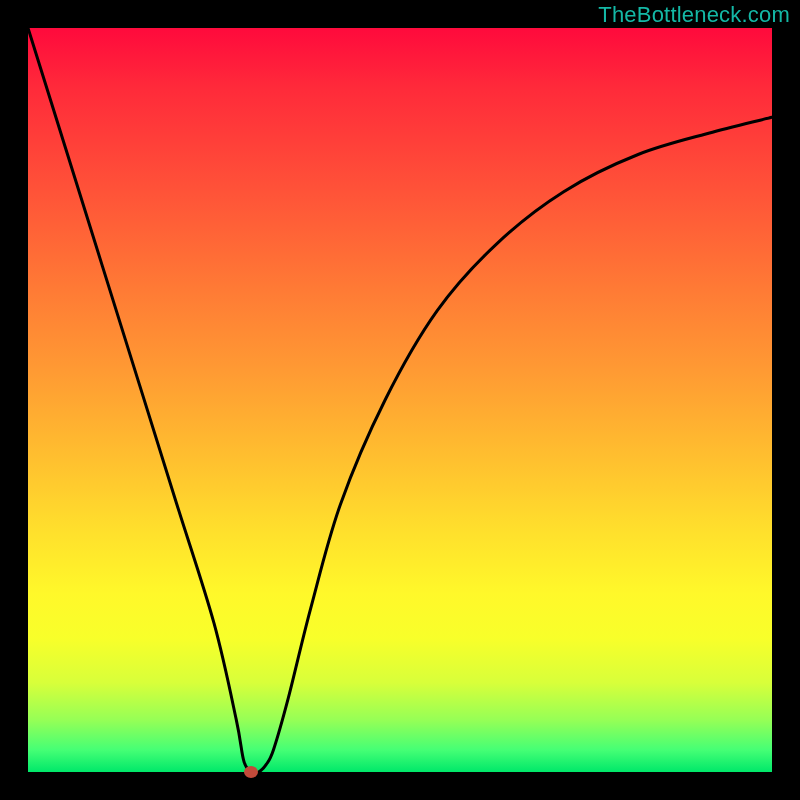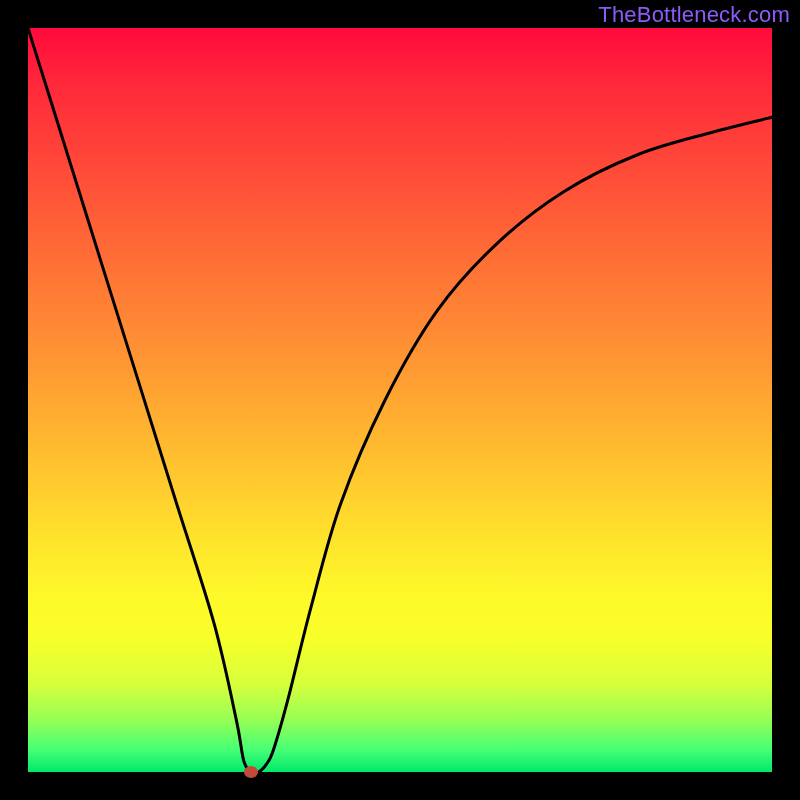--- a/index.html
+++ b/index.html
@@ -14,21 +14,21 @@
   .frame {
     position: relative;
     width: 800px;
     height: 800px;
     background: #000;
   }
   .watermark {
     position: absolute;
     top: 2px;
     right: 10px;
-    color: #8b5cf6;
+    color: #14b8a6;
     font-size: 22px;
     letter-spacing: 0.2px;
     font-weight: 400;
   }
   .plot-area {
     position: absolute;
     left: 28px;
     top: 28px;
     width: 744px;
     height: 744px;

